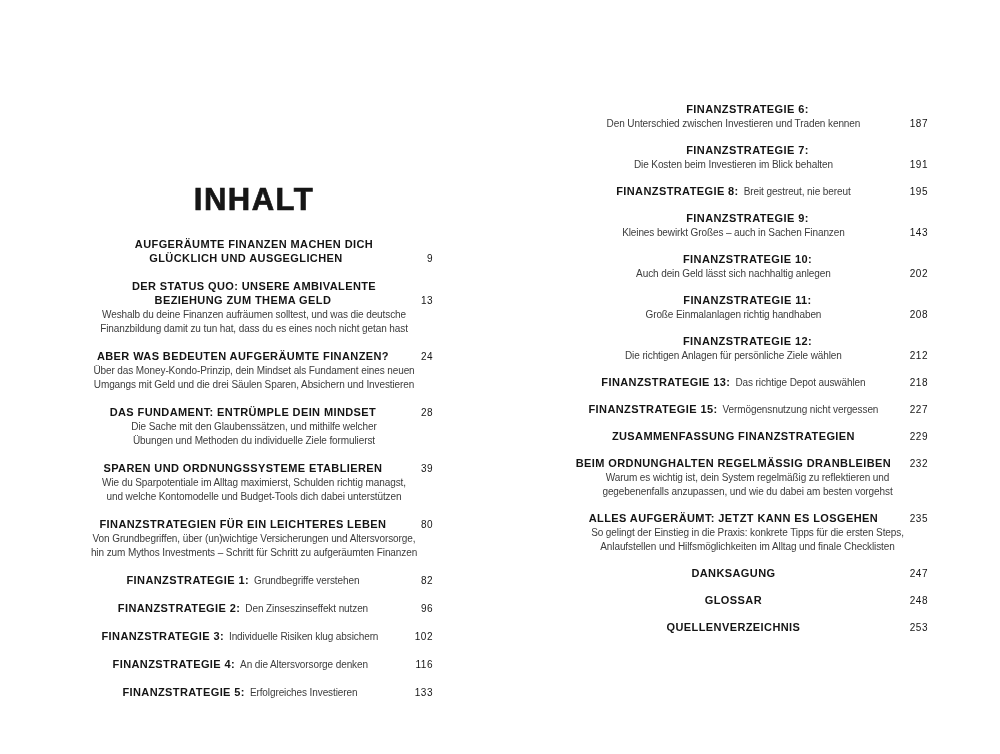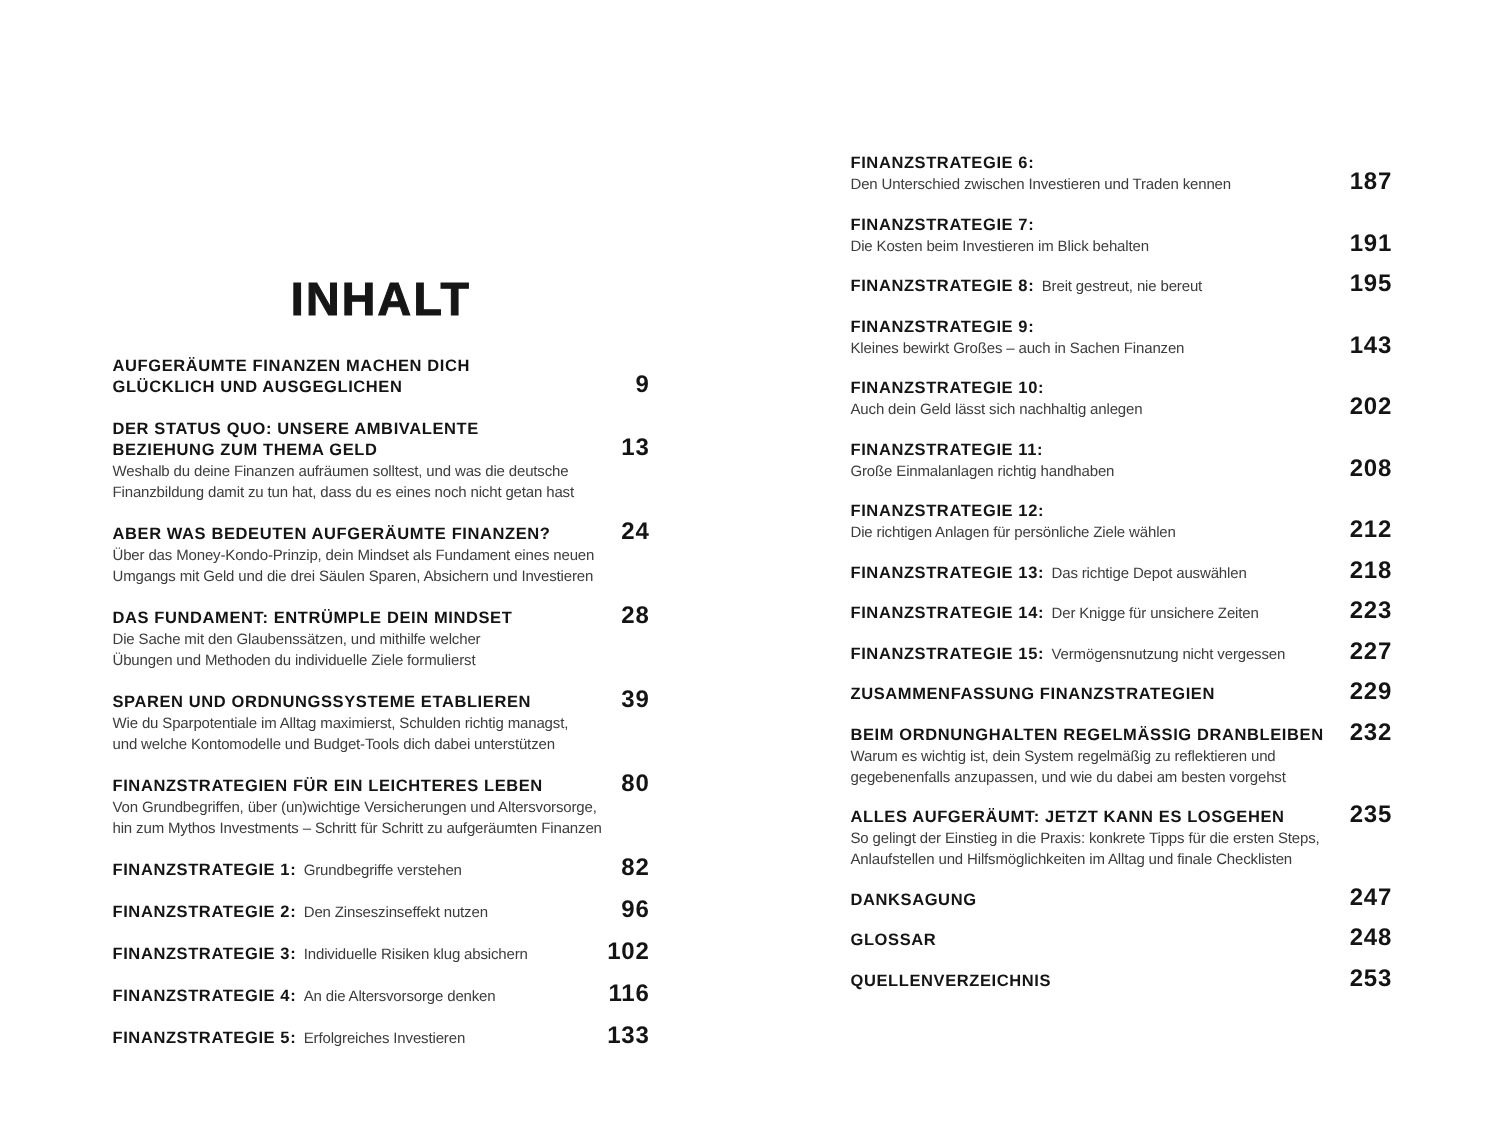--- a/index.html
+++ b/index.html
@@ -28,21 +28,21 @@
     line-height: 1;
     -webkit-text-stroke: 0.7px #161616;
     white-space: nowrap;
   }
   .col {
     position: absolute;
     width: 358px;
   }
   .col-left  { left: 75px;  top: 236px; }
   .col-right { left: 567px; top: 101px; width: 361px; }
-  .entry { margin-bottom: 14px; }
+  .entry { margin-bottom: 14px; text-align: center; }
   .col-right .entry { margin-bottom: 13px; }
   .line {
     display: flex;
     justify-content: space-between;
     align-items: baseline;
     height: 14px;
     line-height: 14px;
     white-space: nowrap;
   }
   .line-text { flex: 1 1 auto; overflow: visible; }
@@ -52,22 +52,22 @@
     letter-spacing: 0.4px;
     color: #141414;
   }
   .l {
     font-size: 10px;
     letter-spacing: -0.1px;
     color: #3c3c3c;
   }
   .b + .l { margin-left: 5px; }
   .p {
-    font-weight: bold;
-    font-size: 16px;
+    font-weight: normal;
+    font-size: 10px;
     letter-spacing: 0.5px;
     margin-left: 10px;
     color: #141414;
     flex: 0 0 auto;
   }
 </style>
 </head>
 <body>
 
 <div class="page">
@@ -240,26 +240,20 @@
         </div>
       </div>
       <div class="entry">
         <div class="line">
           <span class="line-text"><span class="b">FINANZSTRATEGIE 13:</span><span class="l">Das richtige Depot auswählen</span></span>
           <span class="p">218</span>
         </div>
       </div>
       <div class="entry">
         <div class="line">
-          <span class="line-text"><span class="b">FINANZSTRATEGIE 14:</span><span class="l">Der Knigge für unsichere Zeiten</span></span>
-          <span class="p">223</span>
-        </div>
-      </div>
-      <div class="entry">
-        <div class="line">
           <span class="line-text"><span class="b">FINANZSTRATEGIE 15:</span><span class="l">Vermögensnutzung nicht vergessen</span></span>
           <span class="p">227</span>
         </div>
       </div>
       <div class="entry">
         <div class="line">
           <span class="line-text"><span class="b">ZUSAMMENFASSUNG FINANZSTRATEGIEN</span></span>
           <span class="p">229</span>
         </div>
       </div>

